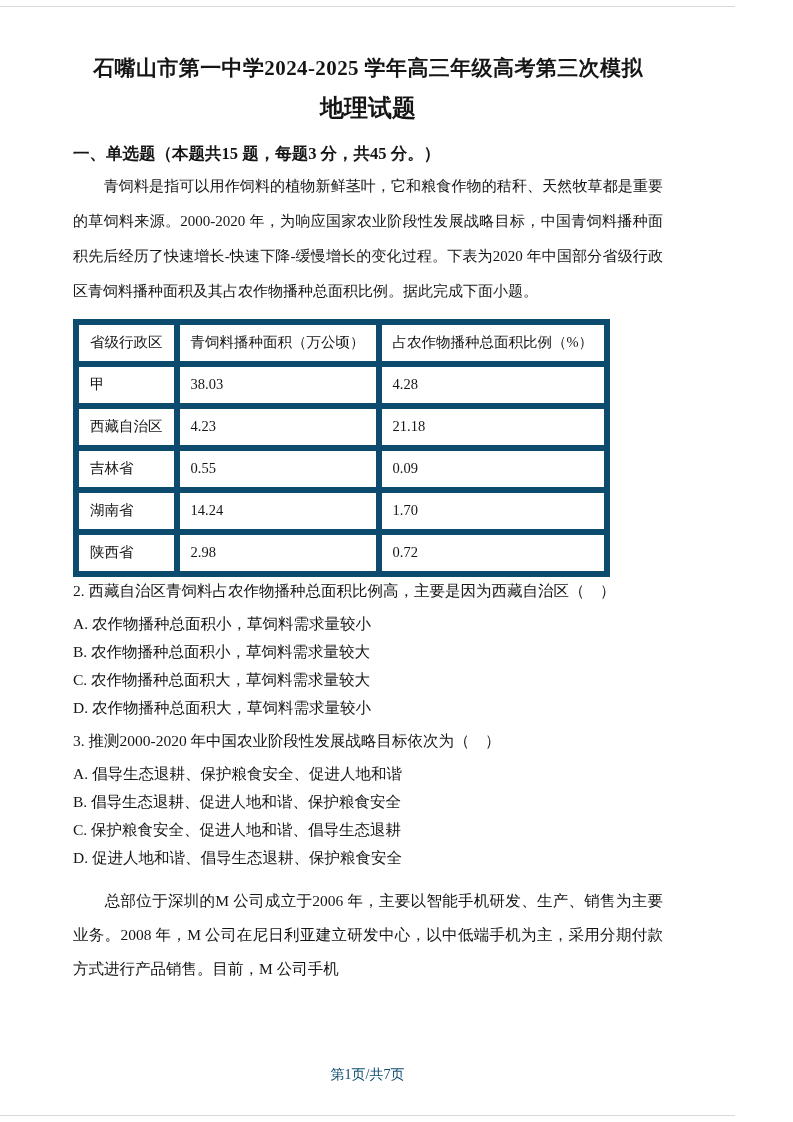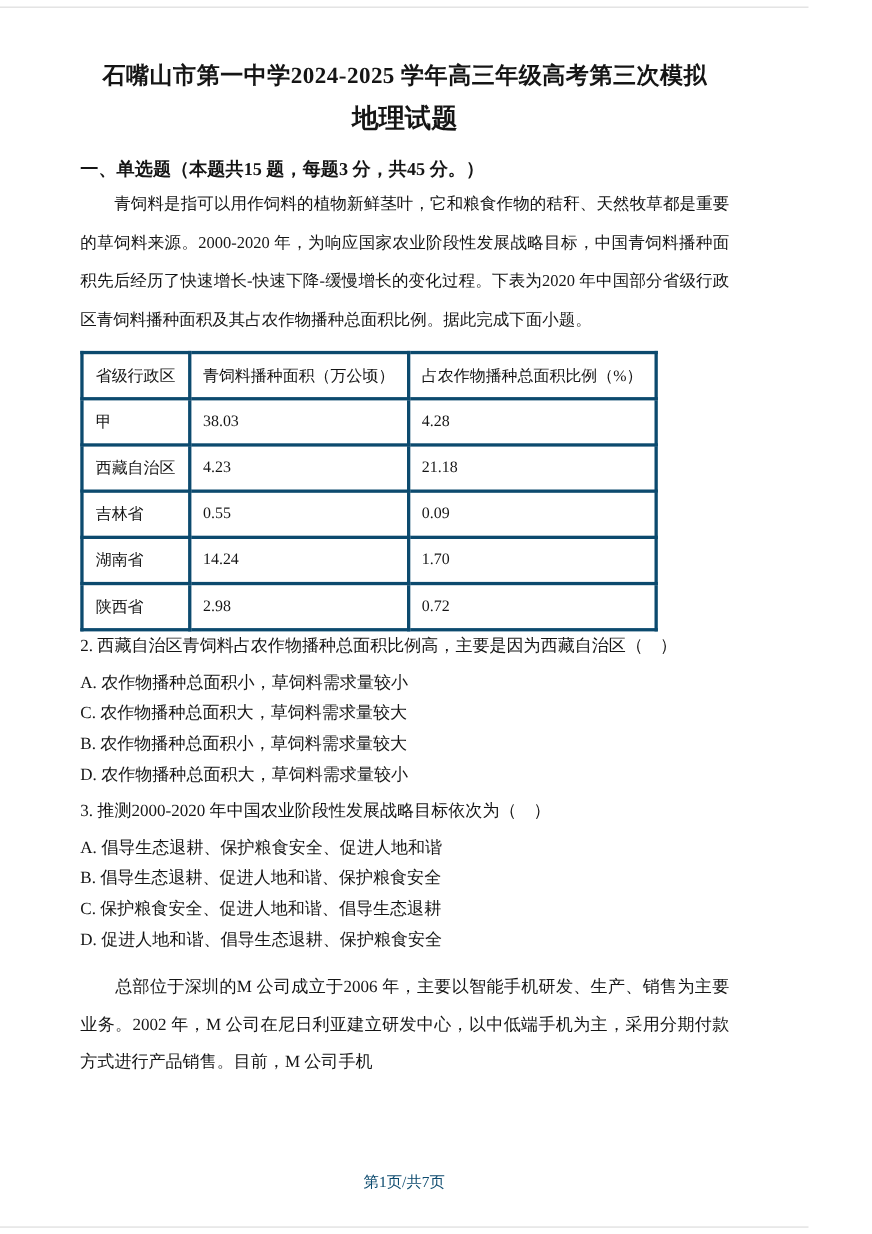--- a/index.html
+++ b/index.html
@@ -39,21 +39,21 @@
     text-align: justify; text-indent: 2.05em;
   }
   table.data {
     margin-top: 10px;
     border-collapse: collapse; table-layout: auto;
   }
   col.c1 { width: 89px; }
   col.c2 { width: 186px; }
   col.c3 { width: 203px; }
   .data th, .data td {
-    border: 3px solid #0c4a6e;
+    border: 6px solid #0c4a6e;
     height: 42px; padding: 0 11px;
     font-size: 14.5px; font-weight: 400;
     text-align: left; vertical-align: middle;
     white-space: nowrap;
   }
   .qarea { margin-top: 15px; }
   .stem, .opt-line {
     font-size: 15.5px; line-height: 28px;
   }
   .gap { margin-top: 5px; }
@@ -125,31 +125,31 @@
         <td>2.98</td>
         <td>0.72</td>
       </tr>
     </tbody>
   </table>
 
 
   <div>
     <p class="stem">2. 西藏自治区青饲料占农作物播种总面积比例高，主要是因为西藏自治区（　）</p>
     <p class="opt-line gap">A. 农作物播种总面积小，草饲料需求量较小</p>
+    <p class="opt-line">B. 农作物播种总面积小，草饲料需求量较大</p>
     <p class="opt-line">C. 农作物播种总面积大，草饲料需求量较大</p>
-    <p class="opt-line">B. 农作物播种总面积小，草饲料需求量较大</p>
     <p class="opt-line">D. 农作物播种总面积大，草饲料需求量较小</p>
   </div>
 
   <div>
     <p class="stem gap">3. 推测2000-2020 年中国农业阶段性发展战略目标依次为（　）</p>
     <p class="opt-line gap">A. 倡导生态退耕、保护粮食安全、促进人地和谐</p>
     <p class="opt-line">B. 倡导生态退耕、促进人地和谐、保护粮食安全</p>
     <p class="opt-line">C. 保护粮食安全、促进人地和谐、倡导生态退耕</p>
     <p class="opt-line">D. 促进人地和谐、倡导生态退耕、保护粮食安全</p>
   </div>
 
-  <p class="closing">总部位于深圳的M 公司成立于2006 年，主要以智能手机研发、生产、销售为主要业务。2002 年，M 公司在尼日利亚建立研发中心，以中低端手机为主，采用分期付款方式进行产品销售。目前，M 公司手机</p>
+  <p class="closing">总部位于深圳的M 公司成立于2006 年，主要以智能手机研发、生产、销售为主要业务。2008 年，M 公司在尼日利亚建立研发中心，以中低端手机为主，采用分期付款方式进行产品销售。目前，M 公司手机</p>
 
   <div class="footer">第1页/共7页</div>
 
   <div class="edge edge-bottom"></div>
 </div>
 
 </body></html>

